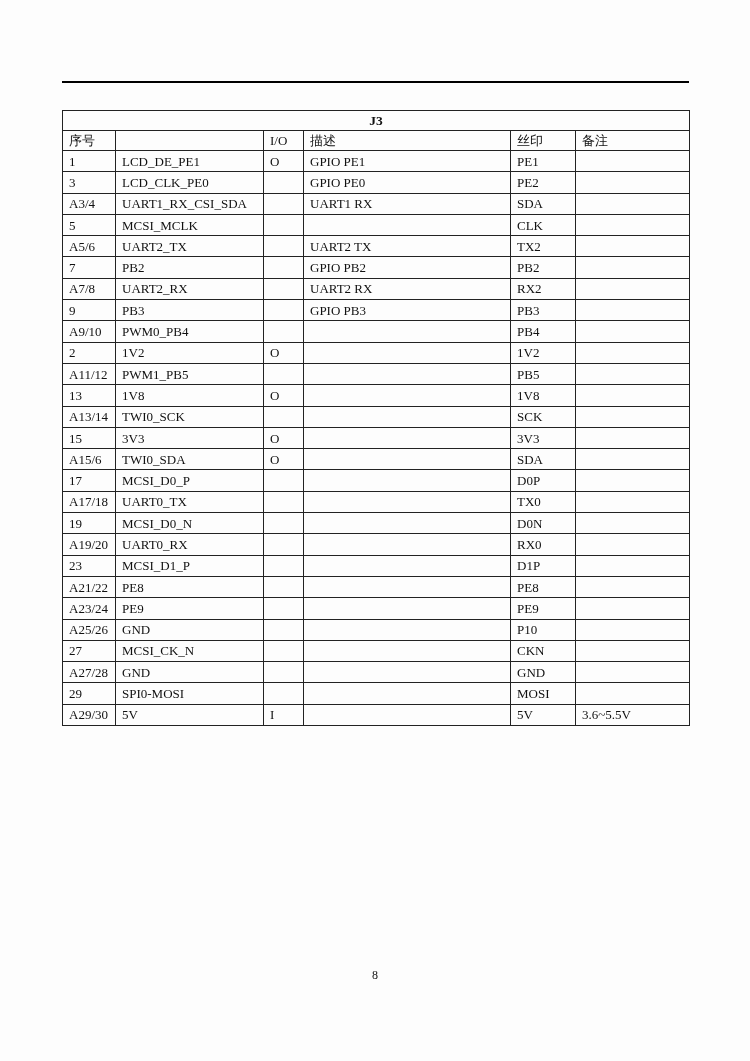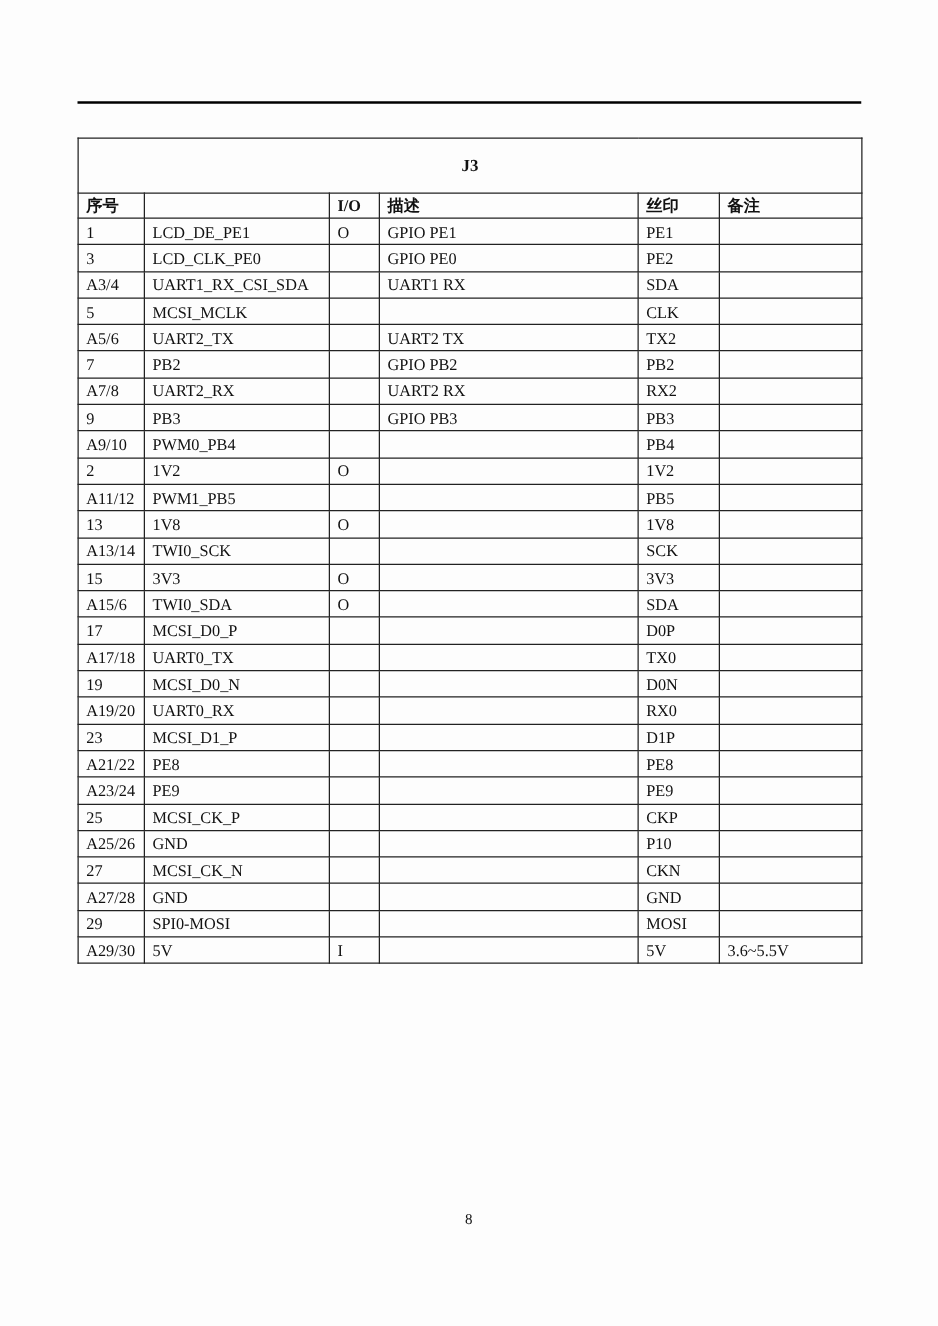--- a/index.html
+++ b/index.html
@@ -37,25 +37,24 @@
     vertical-align: middle;
     white-space: nowrap;
     overflow: hidden;
     line-height: 1;
   }
   .pin-table tr.title-row th {
     text-align: center;
     font-weight: bold;
     font-size: 13.5px;
     height: 19px;
-    padding: 12px;
+    padding: 0;
   }
   .pin-table tr.header-row th {
     height: 19px;
-    font-weight: bold;
   }
   .page-number {
     position: absolute;
     top: 968px;
     left: 0;
     width: 750px;
     text-align: center;
     font-size: 12px;
     color: #111;
   }
@@ -258,28 +257,20 @@
       </tr>
       <tr>
         <td>A23/24</td>
         <td>PE9</td>
         <td></td>
         <td></td>
         <td>PE9</td>
         <td></td>
       </tr>
       <tr>
-        <td>25</td>
-        <td>MCSI_CK_P</td>
-        <td></td>
-        <td></td>
-        <td>CKP</td>
-        <td></td>
-      </tr>
-      <tr>
         <td>A25/26</td>
         <td>GND</td>
         <td></td>
         <td></td>
         <td>P10</td>
         <td></td>
       </tr>
       <tr>
         <td>27</td>
         <td>MCSI_CK_N</td>

